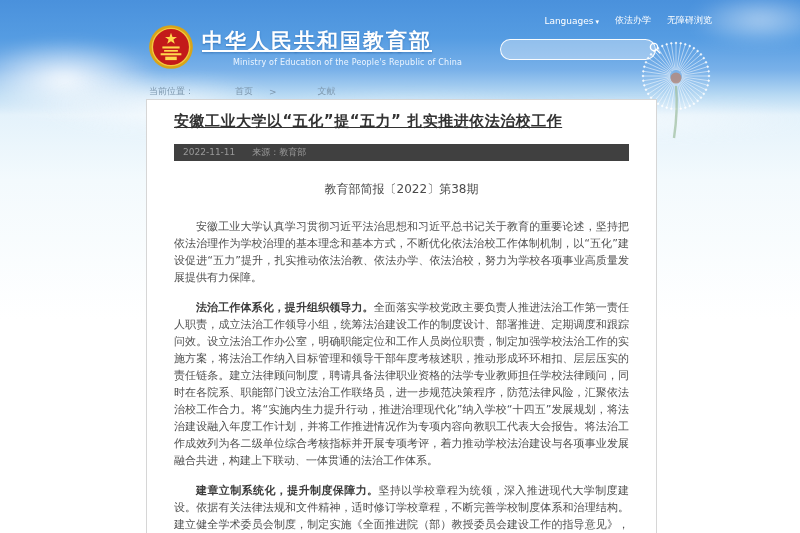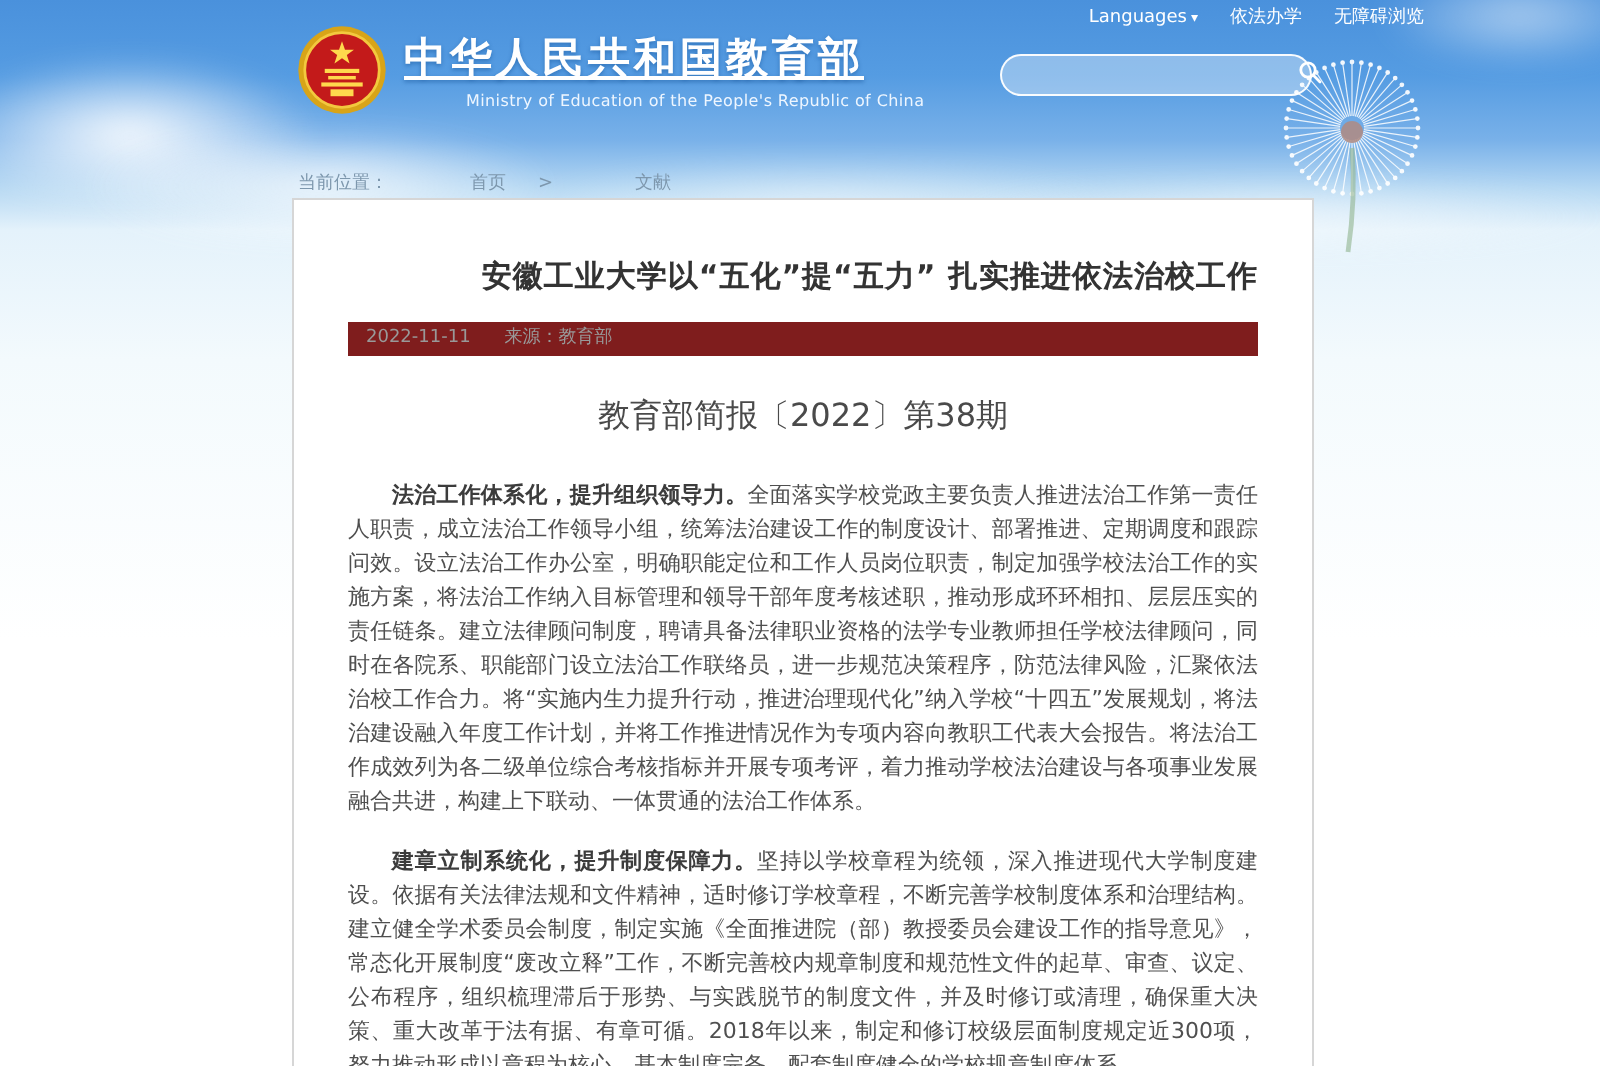--- a/index.html
+++ b/index.html
@@ -6,21 +6,21 @@
   html,body { width:800px; height:533px; overflow:hidden; }
   body {
     font-family: "DejaVu Sans", "Liberation Sans", sans-serif;
     background: linear-gradient(180deg,
       #4a91dc 0px, #559ce2 38px, #79b1e9 70px, #b7d9f3 95px,
       #e4f2fb 115px, #f3fafd 180px, #ffffff 320px, #ffffff 533px);
     position: relative;
   }
 
   
-  .hero { position:absolute; left:0; top:0; width:800px; height:118px; overflow:visible; }
+  .hero { position:absolute; left:0; top:12px; width:800px; height:118px; overflow:visible; }
   .cloud { position:absolute; border-radius:50%; filter:blur(7px); background:radial-gradient(closest-side, rgba(255,255,255,.95), rgba(255,255,255,0)); }
   .c1 { left:-30px; top:28px;  width:190px; height:80px; }
   .c2 { left:40px;  top:62px;  width:240px; height:62px; opacity:.8; }
   .c3 { left:260px; top:80px;  width:300px; height:46px; opacity:.5; }
   .c4 { left:690px; top:-18px; width:140px; height:52px; opacity:.55; }
   .c5 { left:470px; top:88px;  width:340px; height:40px; opacity:.55; }
 
   .topbar {
     position:absolute; top:2px; right:88px; display:flex; gap:16px;
     font-size:9px; color:#ffffff; align-items:center;
@@ -57,29 +57,29 @@
   }
   .breadcrumb a { color:#7d97ad; text-decoration:none; cursor:pointer;margin-left:25px; }
 
   
   .content-box {
     position:absolute; left:146px; top:99px; width:511px; height:520px;
     background:#ffffff; border:1px solid #d6d6d6; z-index:3;
     padding:0 27px;
   }
   .article-title {
-    margin-top:29px; text-align:right; font-size:15px; font-weight:bold;
-    color:#333333; letter-spacing:.5px;
+    margin-top:12px; text-align:left; font-size:15px; font-weight:bold;
+    color:#333333; letter-spacing:.5px;text-decoration:underline;
   }
   .date-bar {
     margin:13px auto 0; width:455px; height:17px; line-height:17px;
-    background:#7f1d1d; font-size:9px; color:#999999; padding:0 9px;
+    background:#404040; font-size:9px; color:#999999; padding:0 9px;
   }
   .date-bar .src-label { margin-left:14px; }
-  .article-subtitle { margin-top:20px; text-align:center; font-size:16px; color:#4a4a4a; }
+  .article-subtitle { margin-top:20px; text-align:center; font-size:12px; color:#4a4a4a; }
   .article-body { margin-top:20px; }
   .article-body p {
     font-size:11px; line-height:17px; color:#4f4f4f;
     text-align:justify; text-indent:2em; margin-bottom:13px;
   }
   .article-body p strong { color:#3c3c3c; }
 </style>
 </head>
 <body>
 
@@ -236,16 +236,17 @@
 </div>
 
 <div class="content-box">
   <h1 class="article-title">安徽工业大学以“五化”提“五力” 扎实推进依法治校工作</h1>
   <div class="date-bar">
     <span>2022-11-11</span>
     <span class="src-label">来源：</span><span>教育部</span>
   </div>
   <div class="article-subtitle">教育部简报〔2022〕第38期</div>
   <div class="article-body">
+      <p>安徽工业大学认真学习贯彻习近平法治思想和习近平总书记关于教育的重要论述，坚持把依法治理作为学校治理的基本理念和基本方式，不断优化依法治校工作体制机制，以“五化”建设促进“五力”提升，扎实推动依法治教、依法办学、依法治校，努力为学校各项事业高质量发展提供有力保障。</p>
       <p><strong>法治工作体系化，提升组织领导力。</strong>全面落实学校党政主要负责人推进法治工作第一责任人职责，成立法治工作领导小组，统筹法治建设工作的制度设计、部署推进、定期调度和跟踪问效。设立法治工作办公室，明确职能定位和工作人员岗位职责，制定加强学校法治工作的实施方案，将法治工作纳入目标管理和领导干部年度考核述职，推动形成环环相扣、层层压实的责任链条。建立法律顾问制度，聘请具备法律职业资格的法学专业教师担任学校法律顾问，同时在各院系、职能部门设立法治工作联络员，进一步规范决策程序，防范法律风险，汇聚依法治校工作合力。将“实施内生力提升行动，推进治理现代化”纳入学校“十四五”发展规划，将法治建设融入年度工作计划，并将工作推进情况作为专项内容向教职工代表大会报告。将法治工作成效列为各二级单位综合考核指标并开展专项考评，着力推动学校法治建设与各项事业发展融合共进，构建上下联动、一体贯通的法治工作体系。</p>
       <p><strong>建章立制系统化，提升制度保障力。</strong>坚持以学校章程为统领，深入推进现代大学制度建设。依据有关法律法规和文件精神，适时修订学校章程，不断完善学校制度体系和治理结构。建立健全学术委员会制度，制定实施《全面推进院（部）教授委员会建设工作的指导意见》，常态化开展制度“废改立释”工作，不断完善校内规章制度和规范性文件的起草、审查、议定、公布程序，组织梳理滞后于形势、与实践脱节的制度文件，并及时修订或清理，确保重大决策、重大改革于法有据、有章可循。2018年以来，制定和修订校级层面制度规定近300项，努力推动形成以章程为核心，基本制度完备、配套制度健全的学校规章制度体系。</p>
     </div>
 </div>
 
 </body></html>

